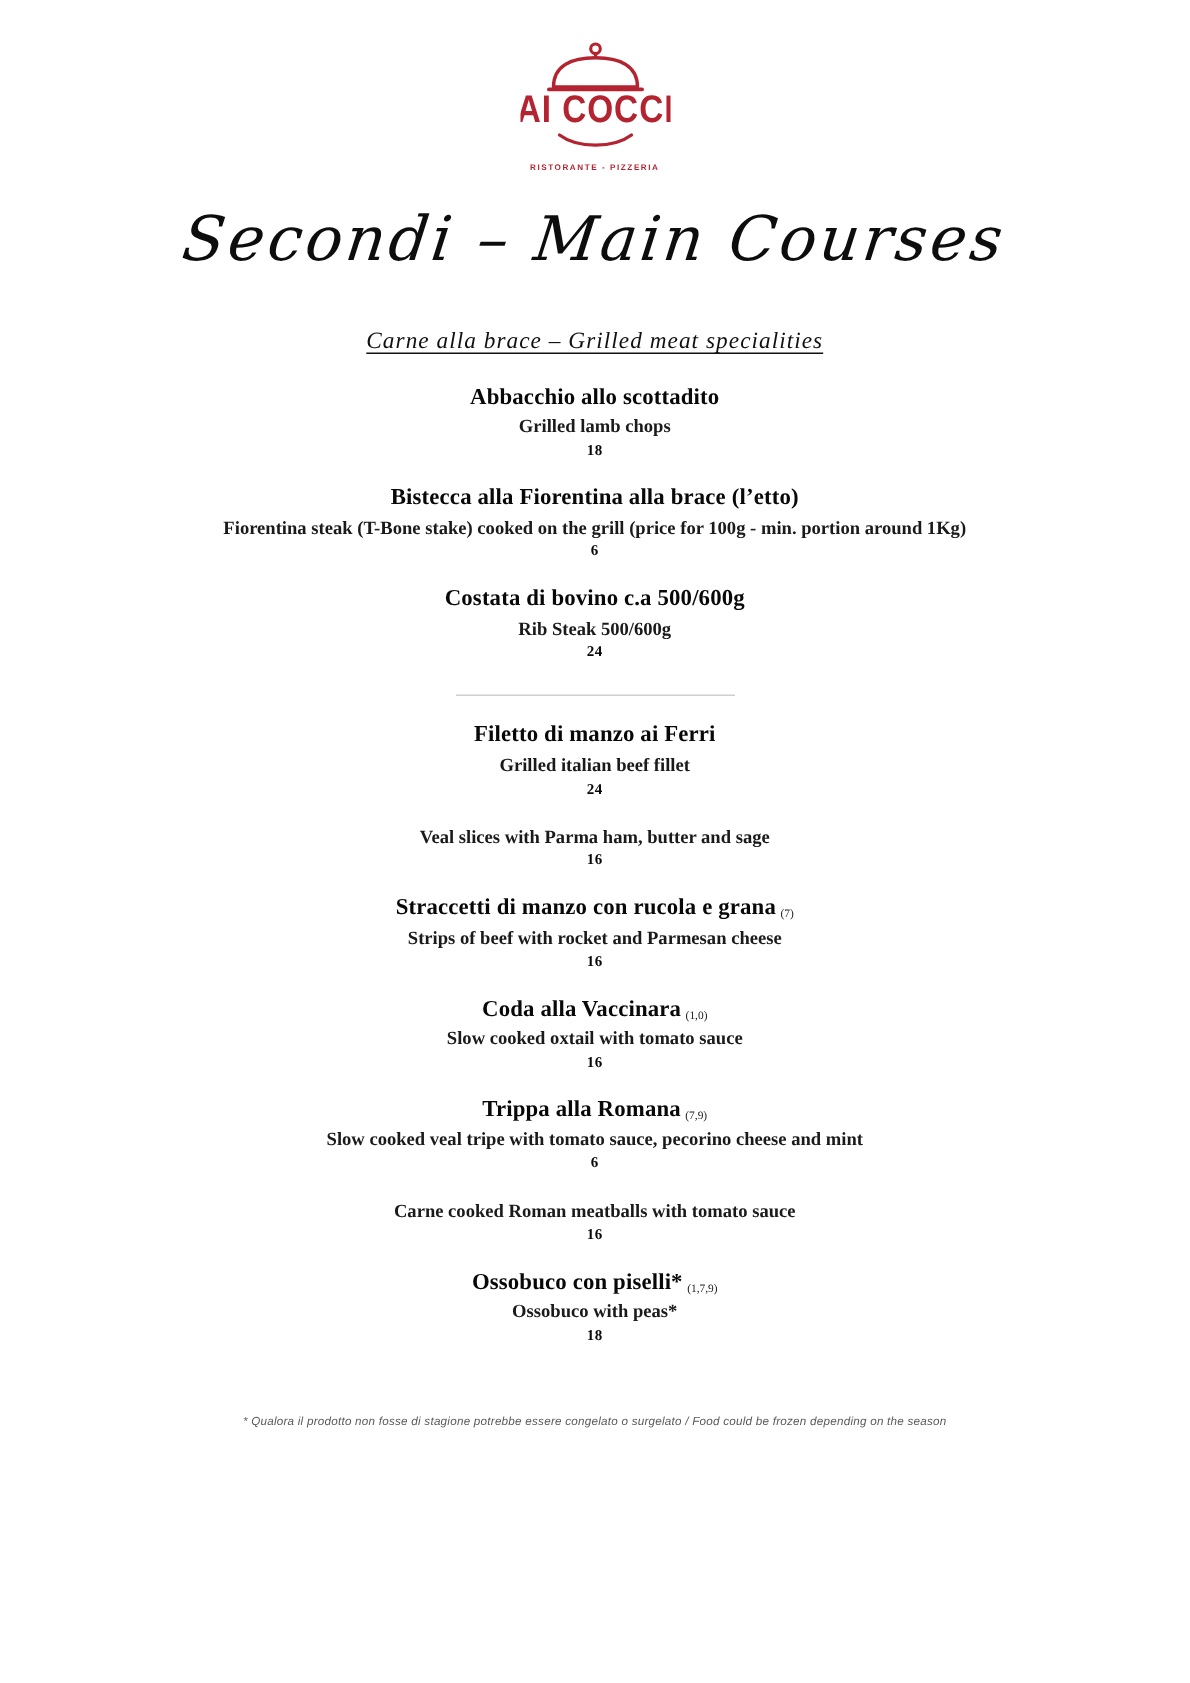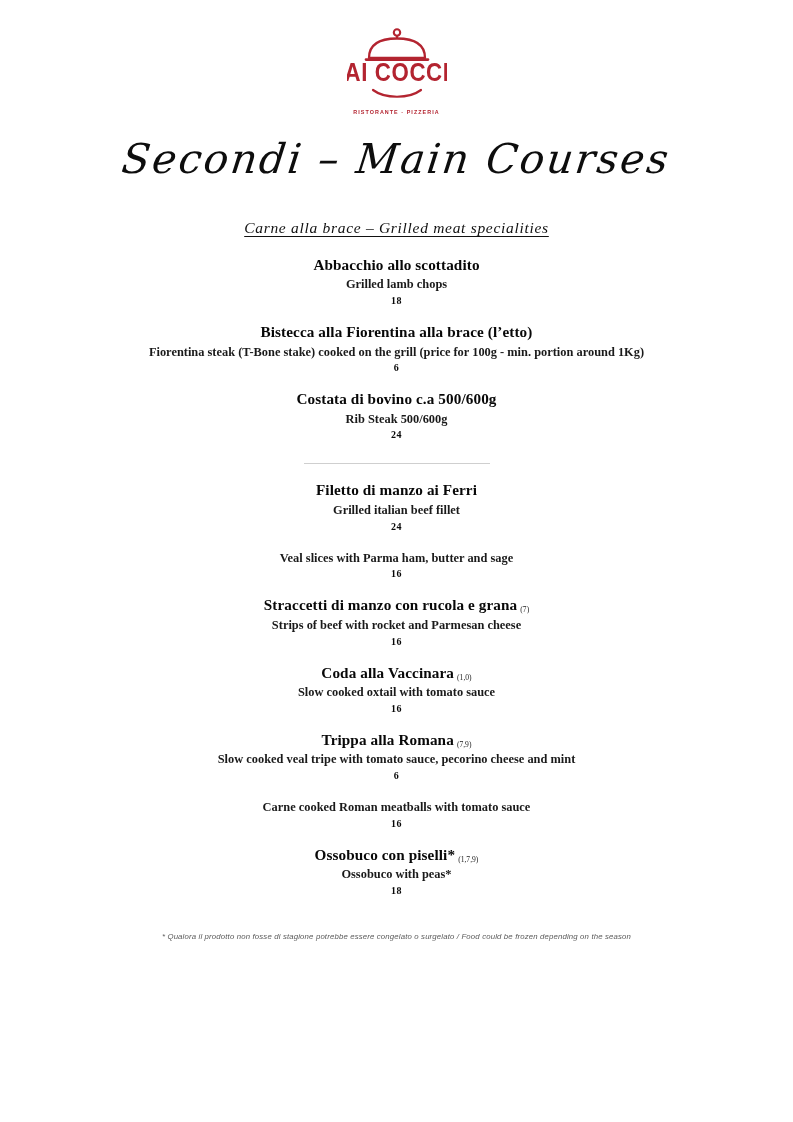--- a/index.html
+++ b/index.html
@@ -133,21 +133,21 @@
     margin: 7px 0 16px 0;
   }
   .divider {
     width: 186px;
     height: 1px;
     background: #cfcfcf;
   }
 
   
   .footnote {
-    margin-top: 20px;
+    margin-top: 31px;
     font-family: "Liberation Sans", sans-serif;
     font-style: italic;
     font-size: 7.8px;
     color: #5a5a5a;
     text-align: center;
     letter-spacing: 0.15px;
     white-space: nowrap;
   }
 </style>
 </head>

